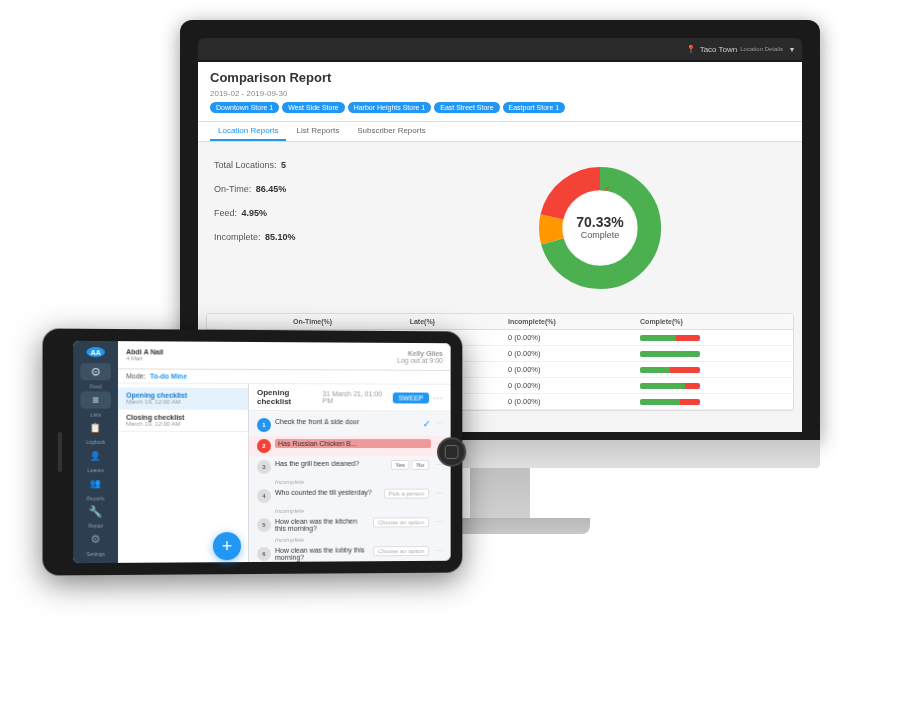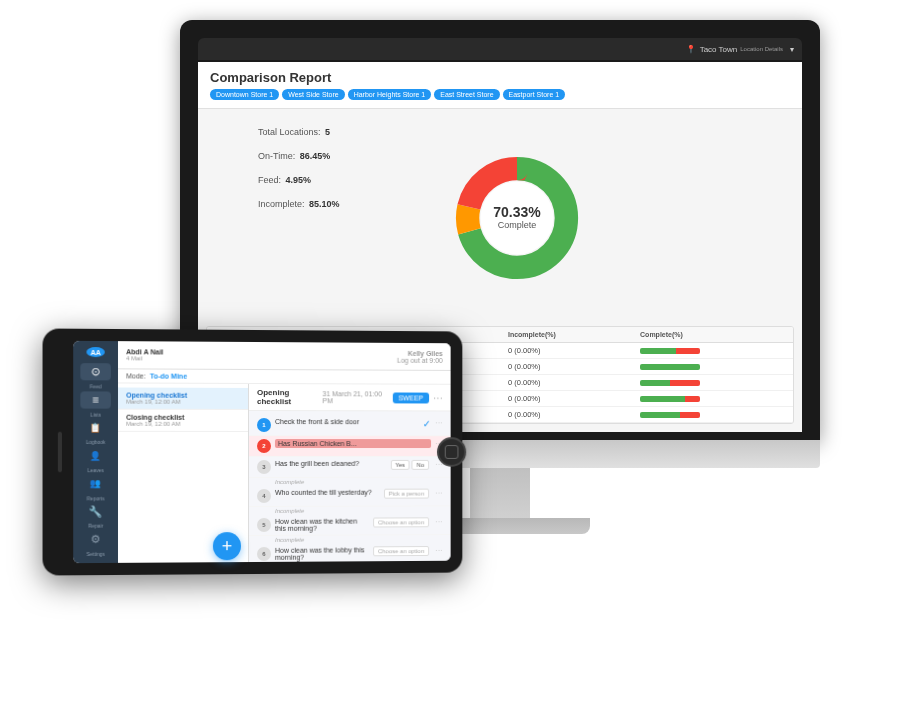--- a/index.html
+++ b/index.html
@@ -143,21 +143,20 @@
 
     .tab.active {
       color: #2196F3;
       border-bottom-color: #2196F3;
     }
 
     .report-body {
       display: flex;
       flex: 1;
       overflow: hidden;
-      padding-left: 44px;
     }
 
     .stats-panel {
       width: 200px;
       padding: 12px 16px;
       flex-shrink: 0;
     }
 
     .stat-row {
       margin-bottom: 6px;
@@ -172,20 +171,21 @@
     .stat-value {
       font-size: 9px;
       color: #333;
       font-weight: 600;
     }
 
     .chart-panel {
       flex: 1;
       display: flex;
       align-items: center;
+      justify-content: center;
       padding: 10px;
     }
 
     
     .donut-container {
       position: relative;
       width: 130px;
       height: 130px;
     }
 
@@ -210,21 +210,21 @@
     }
 
     .donut-complete {
       font-size: 9px;
       color: #555;
     }
 
     
     .table-section {
       background: #fff;
-      margin: 0 8px 8px;
+      margin: 0 8px 21px;
       border: 1px solid #ddd;
       border-radius: 3px;
       overflow: hidden;
       font-size: 7.5px;
     }
 
     .table-section table {
       width: 100%;
       border-collapse: collapse;
     }
@@ -590,27 +590,33 @@
           <span>📍</span>
           <span>Taco Town</span>
           <span style="font-size:6px; color:#999;">Location Details</span>
           <span style="margin-left:4px;">▾</span>
         </div>
       </div>
       <div class="imac-screen">
         <div class="app-content">
           <div class="app-header">
             <div class="app-title">Comparison Report</div>
+            <div class="date-range">2019-02 - 2019-09-30</div>
             <div class="filter-pills">
               <span class="pill">Downtown Store 1</span>
               <span class="pill">West Side Store</span>
               <span class="pill">Harbor Heights Store 1</span>
               <span class="pill">East Street Store</span>
               <span class="pill">Eastport Store 1</span>
             </div>
+          </div>
+          <div class="tabs-bar">
+            <div class="tab active">Location Reports</div>
+            <div class="tab">List Reports</div>
+            <div class="tab">Subscriber Reports</div>
           </div>
           <div class="report-body">
             <div class="stats-panel">
               <div class="stat-row">
                 <span class="stat-label">Total Locations:</span>
                 <span class="stat-value">5</span>
               </div>
               <div class="stat-row">
                 <span class="stat-label">On-Time:</span>
                 <span class="stat-value">86.45%</span>

